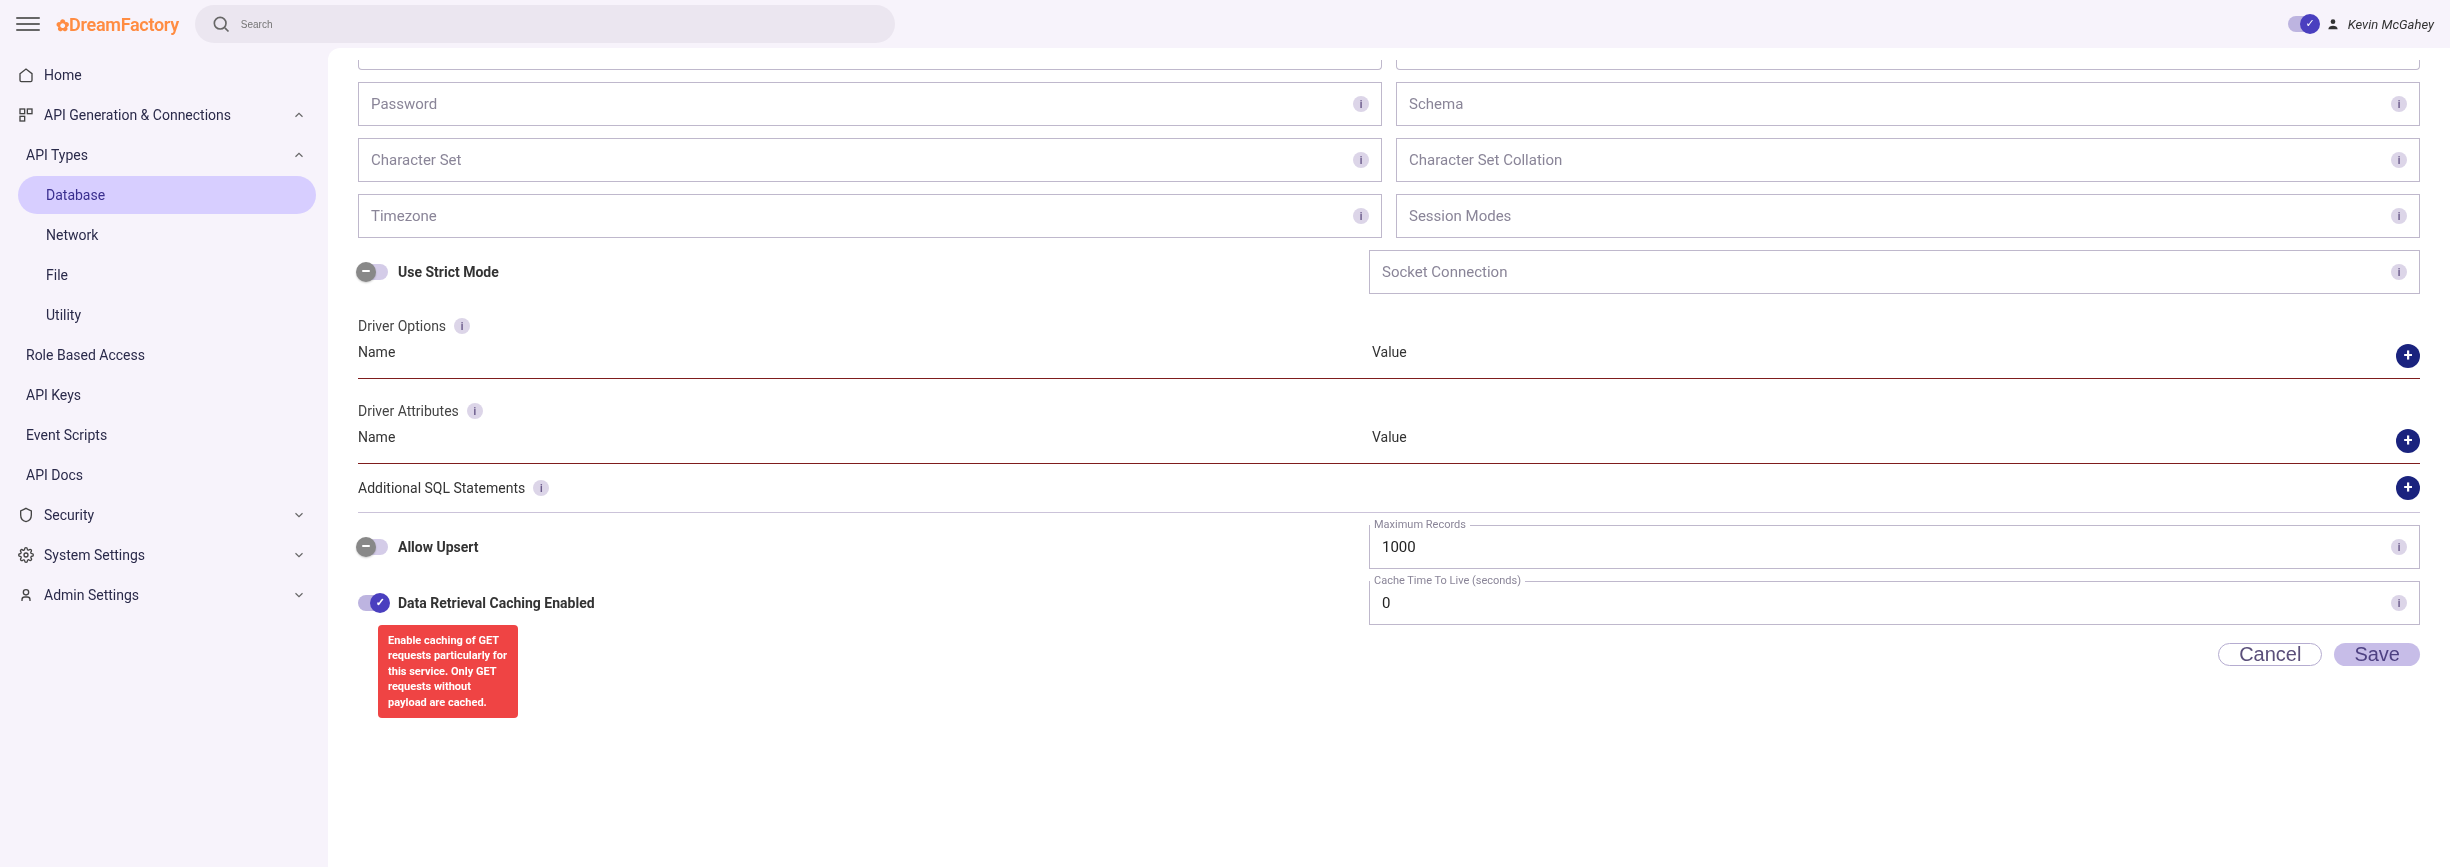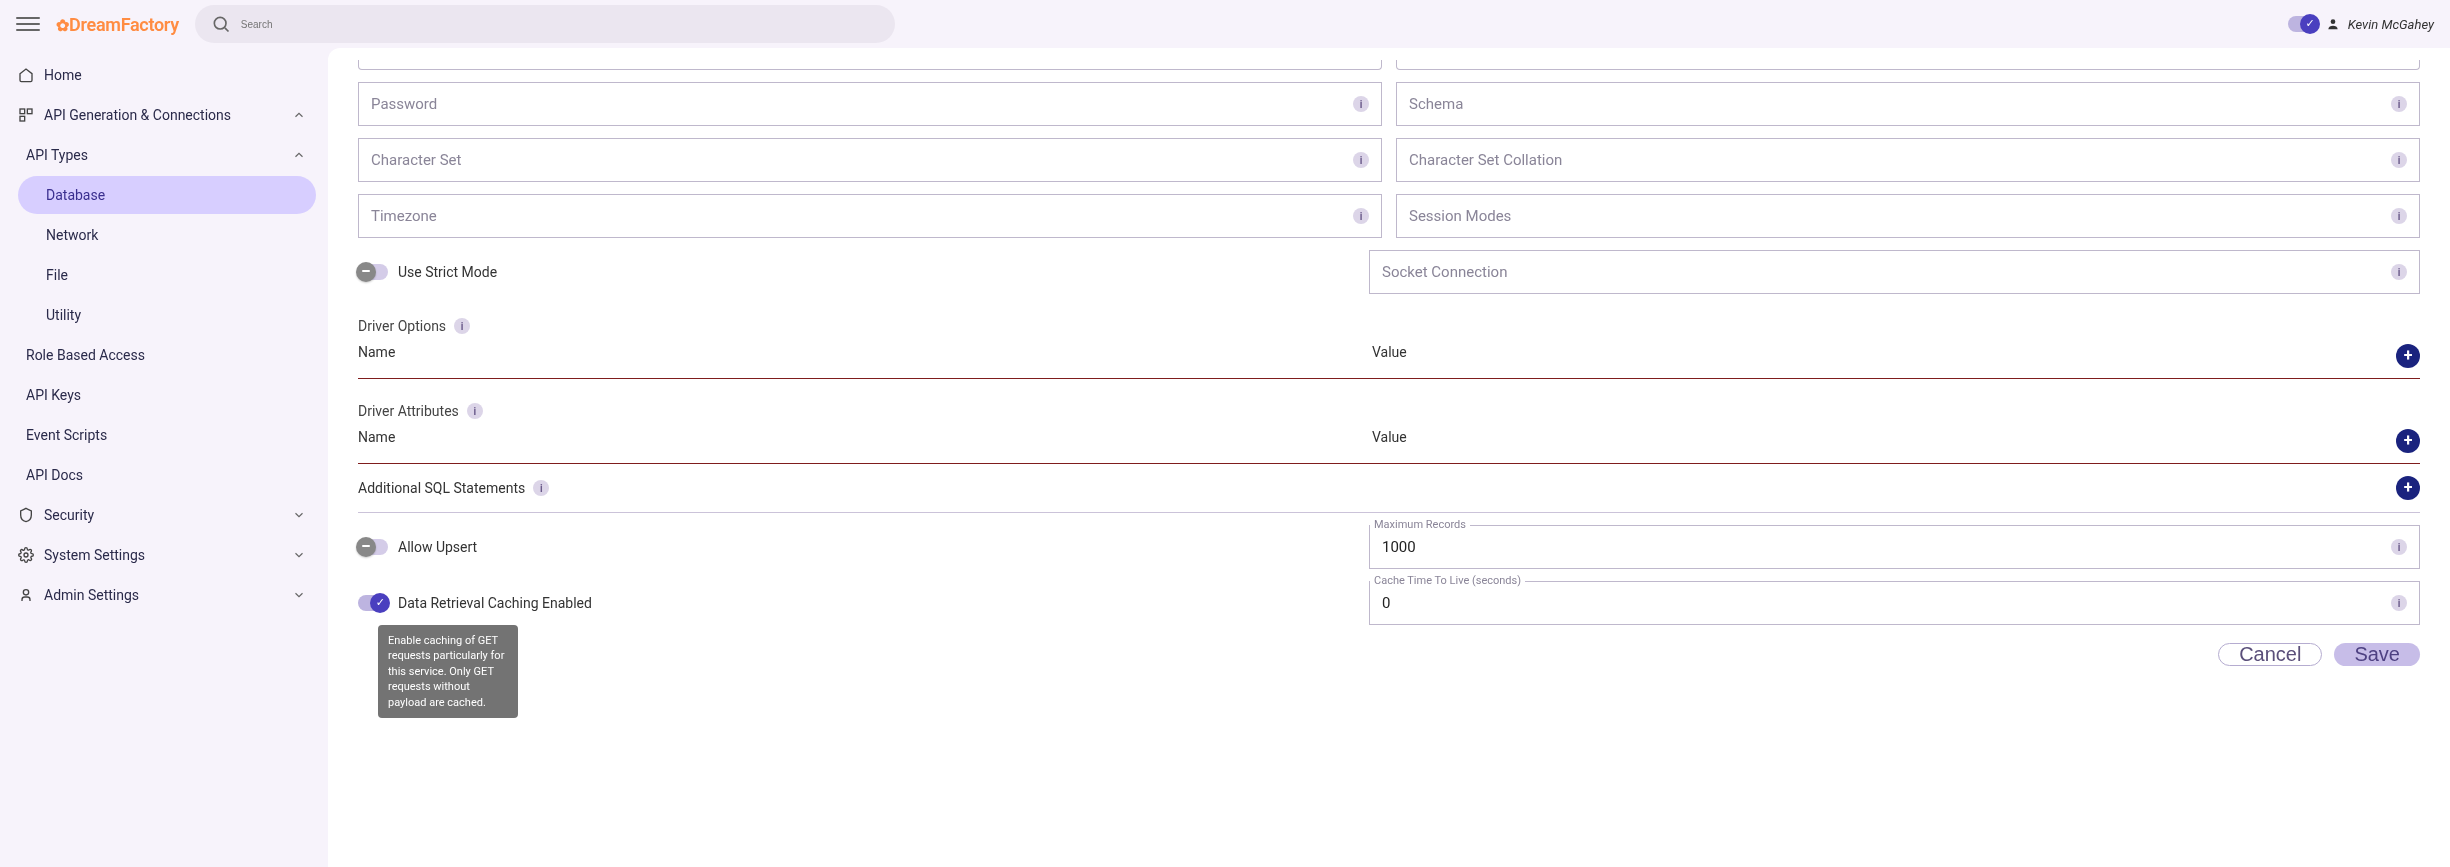--- a/index.html
+++ b/index.html
@@ -128,21 +128,21 @@
   font-size: 11px; color: #8a8598;
 }
 .info-icon {
   position: absolute; right: 12px; top: 50%; transform: translateY(-50%);
   width: 16px; height: 16px; border-radius: 50%;
   background: #dcd5e8;
   display:flex; align-items:center; justify-content:center;
   font-size: 10px; color: #6a5a8a; font-weight: bold;
   cursor: pointer;
 }
-.toggle-row { display: flex; align-items: center; gap: 10px; height: 44px; }
+.toggle-row { display: flex; align-items: center; gap: 10px; height: 44px; font-weight: bold; }
 .toggle-row .toggle { flex-shrink: 0; }
 
 .section-title {
   display: flex; align-items: center; gap: 8px;
   font-size: 14px; color: #444;
   margin-top: 24px;
 }
 .section-title .info-icon { position: static; transform: none; }
 .table-header {
   display: flex;
@@ -164,21 +164,21 @@
 }
 .table-header .plus-btn { margin-left: 10px; }
 .sql-row {
   display: flex; align-items: center;
   padding: 12px 0;
   border-bottom: 1px solid #cbc3d9;
 }
 
 .tooltip {
   position: absolute;
-  background: #737373;
+  background: #ef4444;
   color: #fff;
   font-size: 11px;
   padding: 8px 10px;
   border-radius: 4px;
   width: 140px;
   line-height: 1.4;
   z-index: 10;
 }
 
 .footer {

